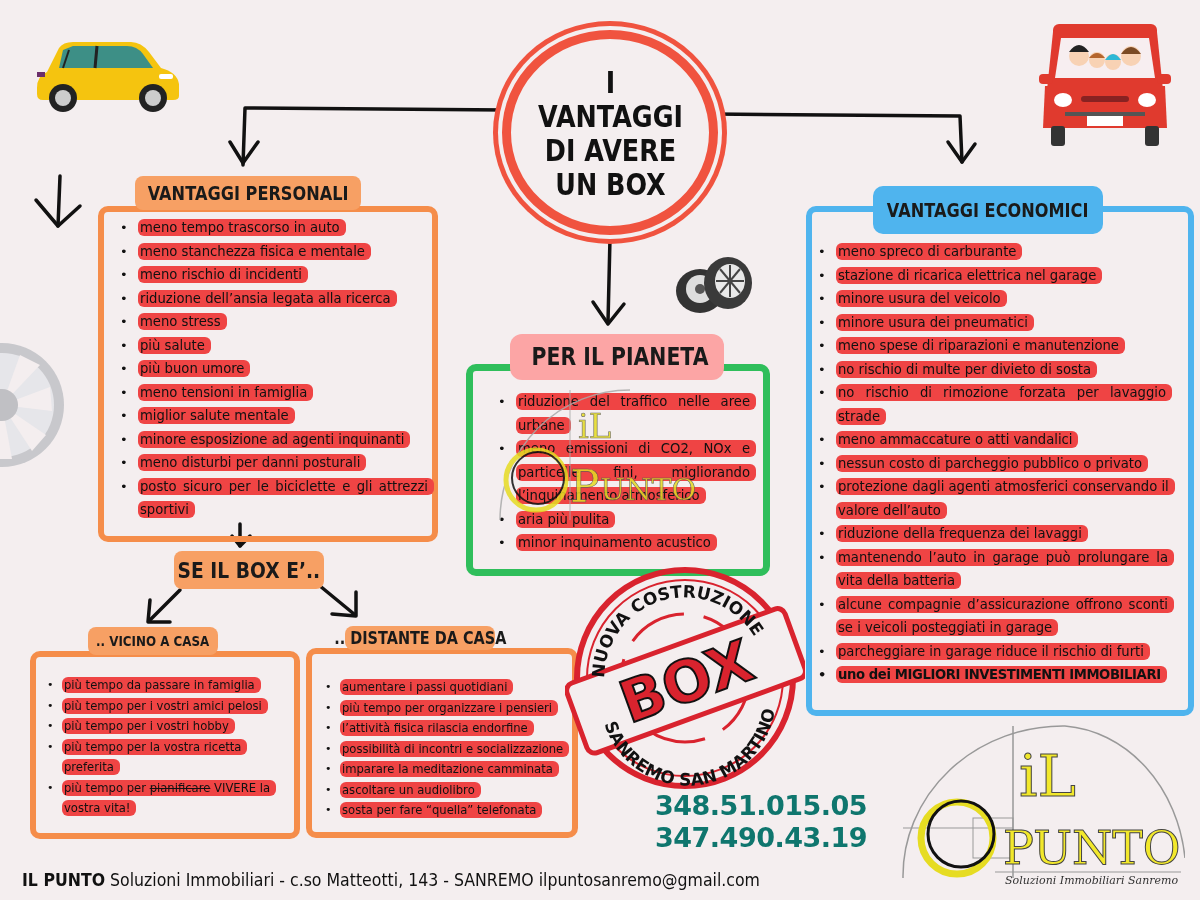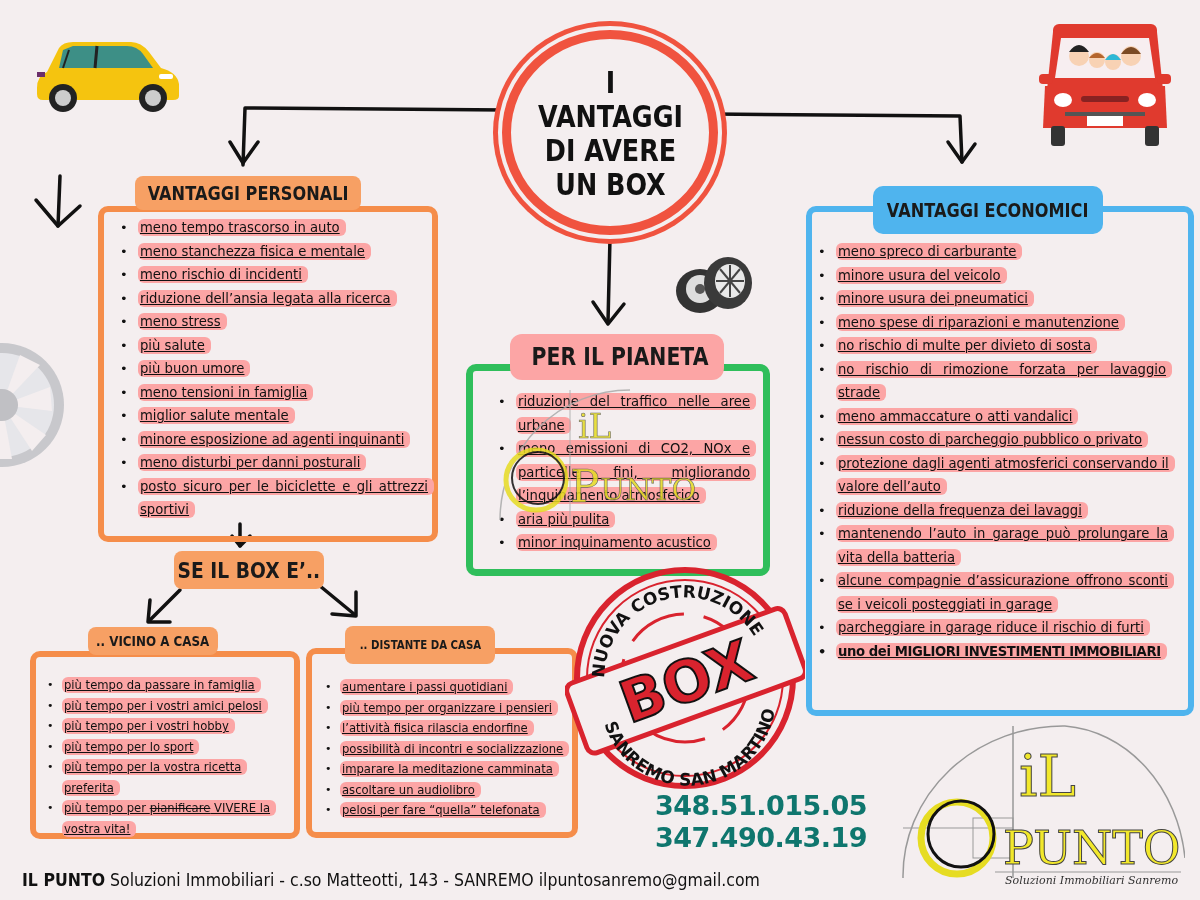--- a/index.html
+++ b/index.html
@@ -62,25 +62,24 @@
       font-size: 13.2px;
       line-height: 23.5px;
       color: #111;
     }
     ul.list li::before {
       content: "•";
       position: absolute; left: 4px; top: 0;
       font-size: 13px;
     }
     ul.list li .hl {
-      background: #fca5a5;
+      background: #ef4444;
       border-radius: 6px;
       padding: 1px 6px 1px 2px;
       box-decoration-break: clone;
-      text-decoration: underline;
       -webkit-box-decoration-break: clone;
     }
     ul.list.small li { font-size: 11.6px; line-height: 20.5px; padding-left: 18px; }
     ul.list.small li::before { left: 3px; font-size: 11px; }
     ul.list li.strong { font-weight: bold; letter-spacing: -0.4px; }
     .strike { text-decoration: line-through; }
 
     
     svg.arrow { position: absolute; overflow: visible; }
 
@@ -238,37 +237,36 @@
 </div>
 
 <div class="abs box box-orange" style="left:30px;top:651px;width:270px;height:188px;"></div>
 <div class="abs tab tab-orange" style="left:88px;top:627px;width:130px;height:28px;font-size:14px;">
   <span class="tx">.. VICINO A CASA</span>
 </div>
 <ul class="abs list small" style="left:44px;top:675px;width:236px;">
   <li><span class="hl">più tempo da passare in famiglia</span></li>
   <li><span class="hl">più tempo per i vostri amici pelosi</span></li>
   <li><span class="hl">più tempo per i vostri hobby</span></li>
-  <li><span class="hl">più tempo per lo sport</span></li>
   <li><span class="hl">più tempo per la vostra ricetta preferita</span></li>
   <li><span class="hl"><span>più tempo per </span><span class="strike">pianificare</span><span> VIVERE la vostra vita!</span></span></li>
 </ul>
 
 <div class="abs box box-orange" style="left:306px;top:648px;width:272px;height:190px;"></div>
-<div class="abs tab tab-orange" style="left:345px;top:626px;width:150px;height:38px;font-size:12px;">
+<div class="abs tab tab-orange" style="left:345px;top:626px;width:150px;height:24px;font-size:17px;">
   <span class="tx">.. DISTANTE DA CASA</span>
 </div>
 <ul class="abs list small" style="left:322px;top:677px;width:254px;">
   <li><span class="hl">aumentare i passi quotidiani</span></li>
   <li><span class="hl">più tempo per organizzare i pensieri</span></li>
   <li><span class="hl">l’attività fisica rilascia endorfine</span></li>
   <li><span class="hl">possibilità di incontri e socializzazione</span></li>
   <li><span class="hl">imparare la meditazione camminata</span></li>
   <li><span class="hl">ascoltare un audiolibro</span></li>
-  <li><span class="hl">pelosi per fare “quella” telefonata</span></li>
+  <li><span class="hl">sosta per fare “quella” telefonata</span></li>
 </ul>
 
 <div class="abs box box-green" style="left:466px;top:364px;width:304px;height:212px;"></div>
 <div class="abs tab tab-green" style="left:510px;top:334px;width:214px;height:46px;font-size:24px;border-radius:12px;">
   <span class="tx">PER IL PIANETA</span>
 </div>
 <ul class="abs list" style="left:494px;top:390px;width:262px;">
   <li style="text-align:justify;"><span class="hl">riduzione del traffico nelle aree urbane</span></li>
   <li style="text-align:justify;"><span class="hl">meno emissioni di CO2, NOx e particelle fini, migliorando l’inquinamento atmosferico</span></li>
   <li><span class="hl">aria più pulita</span></li>
@@ -284,20 +282,21 @@
   <text x="80" y="122" font-family="DejaVu Serif, serif" font-size="44" fill="#e6dc22" stroke="#555" stroke-width="0.6">P</text>
   <text x="110" y="120" font-family="DejaVu Serif, serif" font-size="30" fill="#e6dc22" stroke="#555" stroke-width="0.6">UNTO</text>
 </svg>
 
 <div class="abs box box-blue" style="left:806px;top:206px;width:388px;height:510px;"></div>
 <div class="abs tab tab-blue" style="left:873px;top:186px;width:230px;height:48px;font-size:19px;border-radius:10px;">
   <span class="tx">VANTAGGI ECONOMICI</span>
 </div>
 <ul class="abs list" style="left:814px;top:240px;width:360px;">
   <li><span class="hl">meno spreco di carburante</span></li>
+  <li><span class="hl">stazione di ricarica elettrica nel garage</span></li>
   <li><span class="hl">minore usura del veicolo</span></li>
   <li><span class="hl">minore usura dei pneumatici</span></li>
   <li><span class="hl">meno spese di riparazioni e manutenzione</span></li>
   <li><span class="hl">no rischio di multe per divieto di sosta</span></li>
   <li style="text-align:justify;"><span class="hl">no rischio di rimozione forzata per lavaggio strade</span></li>
   <li><span class="hl">meno ammaccature o atti vandalici</span></li>
   <li><span class="hl">nessun costo di parcheggio pubblico o privato</span></li>
   <li style="text-align:justify;"><span class="hl">protezione dagli agenti atmosferici conservando il valore dell’auto</span></li>
   <li><span class="hl">riduzione della frequenza dei lavaggi</span></li>
   <li style="text-align:justify;"><span class="hl">mantenendo l’auto in garage può prolungare la vita della batteria</span></li>

